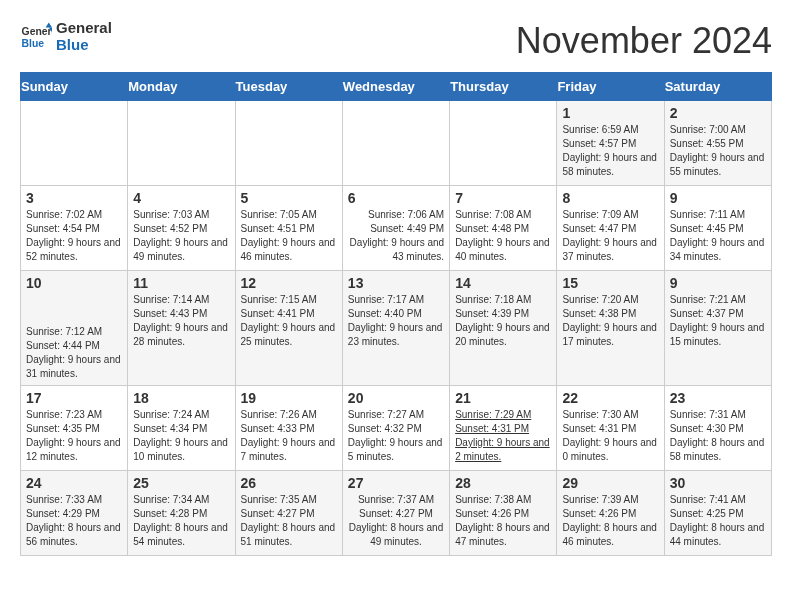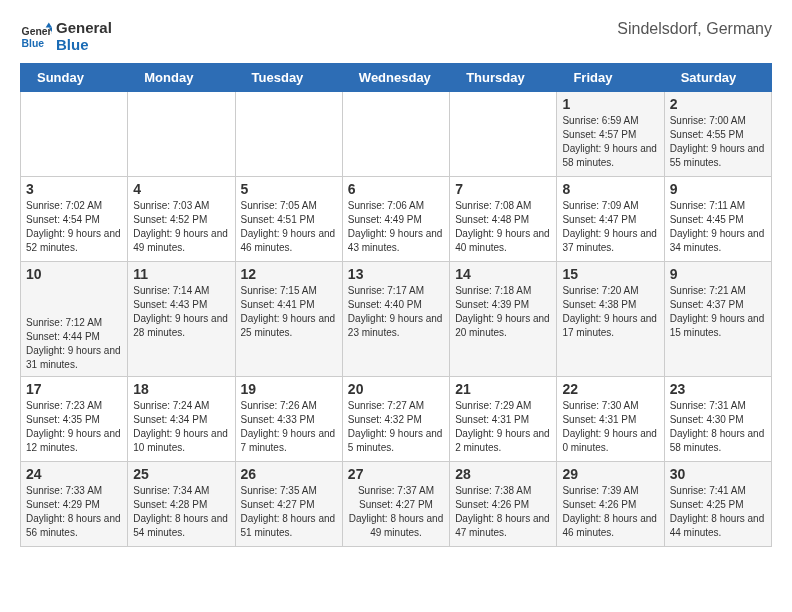--- a/index.html
+++ b/index.html
@@ -40,21 +40,21 @@
     table {
       width: 100%;
       border-collapse: collapse;
       table-layout: fixed;
     }
     thead th {
       background-color: #2d6db5;
       color: #fff;
       font-size: 13px;
       font-weight: bold;
-      padding: 6px 16px;
+      padding: 6px 0;
       text-align: left;
       border: 1px solid #2d6db5;
       margin-left: 12px;
     }
     tbody td {
       border: 1px solid #ccc;
       vertical-align: top;
       padding: 4px 5px;
       font-size: 10.5px;
       color: #333;
@@ -90,21 +90,21 @@
       <text x="2" y="32" font-size="13" font-weight="bold" fill="#1a6bb5">Blue</text>
       <polygon points="32,8 40,8 36,2" fill="#1a6bb5"></polygon>
       <polygon points="36,8 44,8 40,14" fill="#1a6bb5"></polygon>
     </svg>
     <div>
       <div style="font-size:15px;font-weight:bold;color:#333;line-height:1.1;">General</div>
       <div style="font-size:15px;font-weight:bold;color:#1a6bb5;line-height:1.1;">Blue</div>
     </div>
   </div>
   <div class="title-section">
-    <div class="calendar-subtitle">Sindelsdorf, Germany</div>
+    <div class="calendar-title">November 2024</div>
   </div>
 </div>
 
 <table>
   <thead>
     <tr>
       <th>Sunday</th>
       <th>Monday</th>
       <th>Tuesday</th>
       <th>Wednesday</th>
@@ -147,21 +147,21 @@
 Daylight: 9 hours and 49 minutes.</div>
         </td>
         <td>
           <span class="day-number">5</span>
           <div class="day-info" style="white-space: pre-line;">Sunrise: 7:05 AM
 Sunset: 4:51 PM
 Daylight: 9 hours and 46 minutes.</div>
         </td>
         <td>
           <span class="day-number">6</span>
-          <div class="day-info" style="white-space: pre-line;">Sunrise: 7:06 AM
+          <div class="day-info" style="white-space: pre-line; text-align: right;">Sunrise: 7:06 AM
 Sunset: 4:49 PM
 Daylight: 9 hours and 43 minutes.</div>
         </td>
         <td>
           <span class="day-number">7</span>
           <div class="day-info" style="white-space: pre-line;">Sunrise: 7:08 AM
 Sunset: 4:48 PM
 Daylight: 9 hours and 40 minutes.</div>
         </td>
         <td>
@@ -241,21 +241,21 @@
 Daylight: 9 hours and 7 minutes.</div>
         </td>
         <td>
           <span class="day-number">20</span>
           <div class="day-info" style="white-space: pre-line;">Sunrise: 7:27 AM
 Sunset: 4:32 PM
 Daylight: 9 hours and 5 minutes.</div>
         </td>
         <td>
           <span class="day-number">21</span>
-          <div class="day-info" style="white-space: pre-line;">Sunrise: 7:29 AM
+          <div class="day-info" style="white-space: pre-line; text-decoration: underline;">Sunrise: 7:29 AM
 Sunset: 4:31 PM
 Daylight: 9 hours and 2 minutes.</div>
         </td>
         <td>
           <span class="day-number">22</span>
           <div class="day-info" style="white-space: pre-line;">Sunrise: 7:30 AM
 Sunset: 4:31 PM
 Daylight: 9 hours and 0 minutes.</div>
         </td>
         <td>

